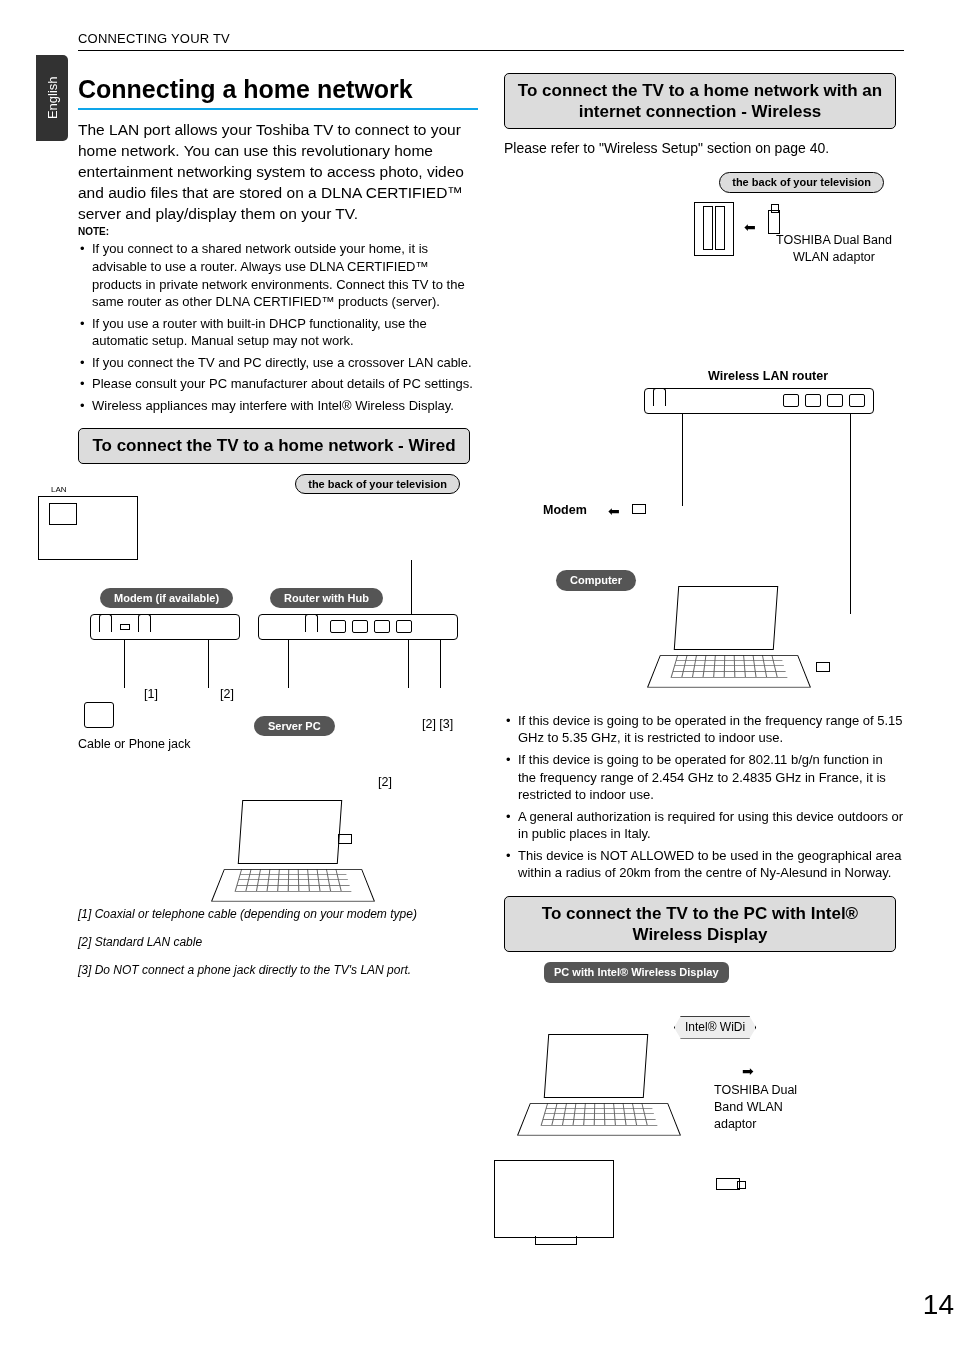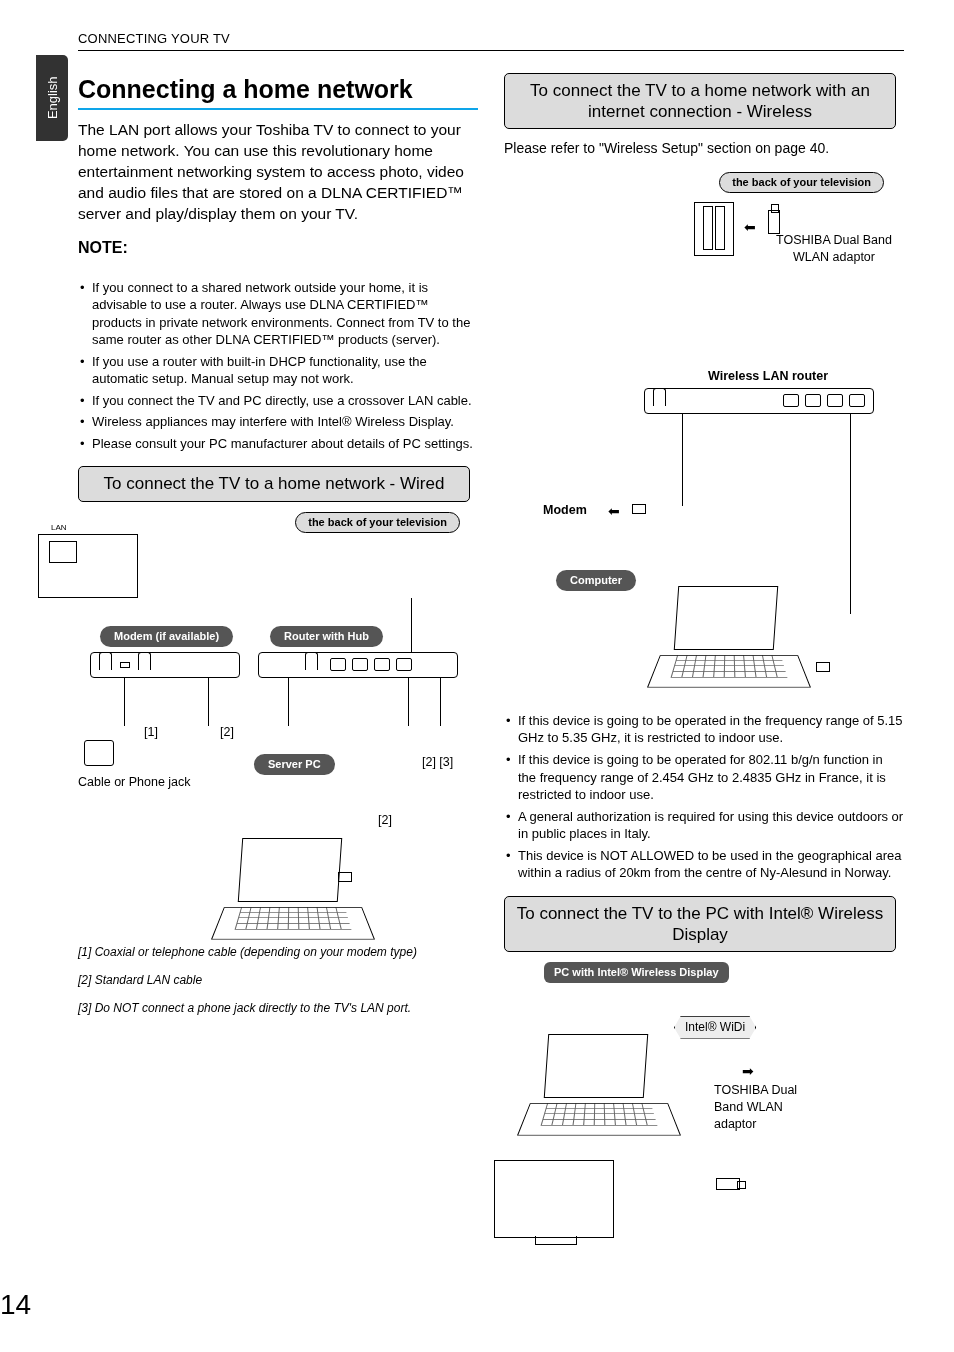--- a/index.html
+++ b/index.html
@@ -48,42 +48,42 @@
     gap: 26px;
   }
   .col { flex: 1; min-width: 0; }
   h1.sect-title {
     font-size: 25px;
     font-weight: 700;
     border-bottom: 2px solid #0ea5e9;
     padding-bottom: 2px;
     margin-bottom: 10px;
   }
-  .intro { font-size: 15.5px; line-height: 1.35; margin-bottom: 12px; }
-  .note-label { font-weight: 700; font-size: 16px; margin-bottom: 20px; }
+  .intro { font-size: 15.5px; line-height: 1.35; }
+  .note-label { font-weight: 700; font-size: 10px; margin-bottom: 2px; }
   ul.bul { list-style: none; padding-left: 0; }
   ul.bul > li {
     position: relative;
     padding-left: 14px;
     font-size: 13px;
     line-height: 1.35;
     margin-bottom: 4px;
   }
   ul.bul > li::before {
     content: "•";
     position: absolute;
     left: 2px;
     top: 0;
   }
   .boxed-heading {
     background: #dcdcdc;
     border: 1px solid #000;
     border-radius: 5px;
     text-align: center;
-    font-weight: 400;
+    font-weight: 700;
     font-size: 17px;
     padding: 6px 8px;
     margin: 14px 8px 10px 0;
     line-height: 1.25;
   }
   .pill {
     display: inline-block;
     background: #dcdcdc;
     border: 1px solid #000;
     border-radius: 999px;
@@ -112,21 +112,21 @@
   .d-widi { height: 200px; }
   .abs { position: absolute; }
   .label { font-size: 12.5px; }
   .label-bold { font-weight: 700; }
   .footnote { font-style: italic; font-size: 12px; margin-top: 12px; }
   .subhead { font-weight: 700; font-size: 14.5px; margin: 12px 0 4px 0; }
   .pageno {
     position: absolute;
     bottom: 28px;
     left: 0; right: 0;
-    text-align: left;
+    text-align: right;
     font-size: 28px;
   }
   .refer { font-size: 14px; margin-bottom: 14px; }
 
   
   .router {
     border: 1.5px solid #000;
     border-radius: 4px;
     background: #fff;
     height: 26px;
@@ -206,25 +206,25 @@
   </div>
 
   <div class="cols">
 
     <div class="col">
       <h1 class="sect-title">Connecting a home network</h1>
       <p class="intro">The LAN port allows your Toshiba TV to connect to your home network. You can use this revolutionary home entertainment networking system to access photo, video and audio files that are stored on a DLNA CERTIFIED™ server and play/display them on your TV.</p>
 
       <div class="note-label">NOTE:</div>
       <ul class="bul">
-        <li>If you connect to a shared network outside your home, it is advisable to use a router. Always use DLNA CERTIFIED™ products in private network environments. Connect from TV to the same router as other DLNA CERTIFIED™ products (server).</li>
+        <li>If you connect to a shared network outside your home, it is advisable to use a router. Always use DLNA CERTIFIED™ products in private network environments. Connect this TV to the same router as other DLNA CERTIFIED™ products (server).</li>
         <li>If you use a router with built-in DHCP functionality, use the automatic setup. Manual setup may not work.</li>
         <li>If you connect the TV and PC directly, use a crossover LAN cable.</li>
+        <li>Please consult your PC manufacturer about details of PC settings.</li>
         <li>Wireless appliances may interfere with Intel® Wireless Display.</li>
-        <li>Please consult your PC manufacturer about details of PC settings.</li>
       </ul>
 
       <div class="boxed-heading">To connect the TV to a home network - Wired</div>
 
       <div class="diagram d-wired">
         <span class="abs pill" style="top:0; right:18px;">the back of your television</span>
         <div class="abs tvback" style="top:22px; right:40px;"></div>
         <div class="abs vline" style="top:86px; right:66px; height:60px;"></div>
 
         <span class="abs pill-dark" style="top:114px; left:22px;">Modem (if available)</span>

